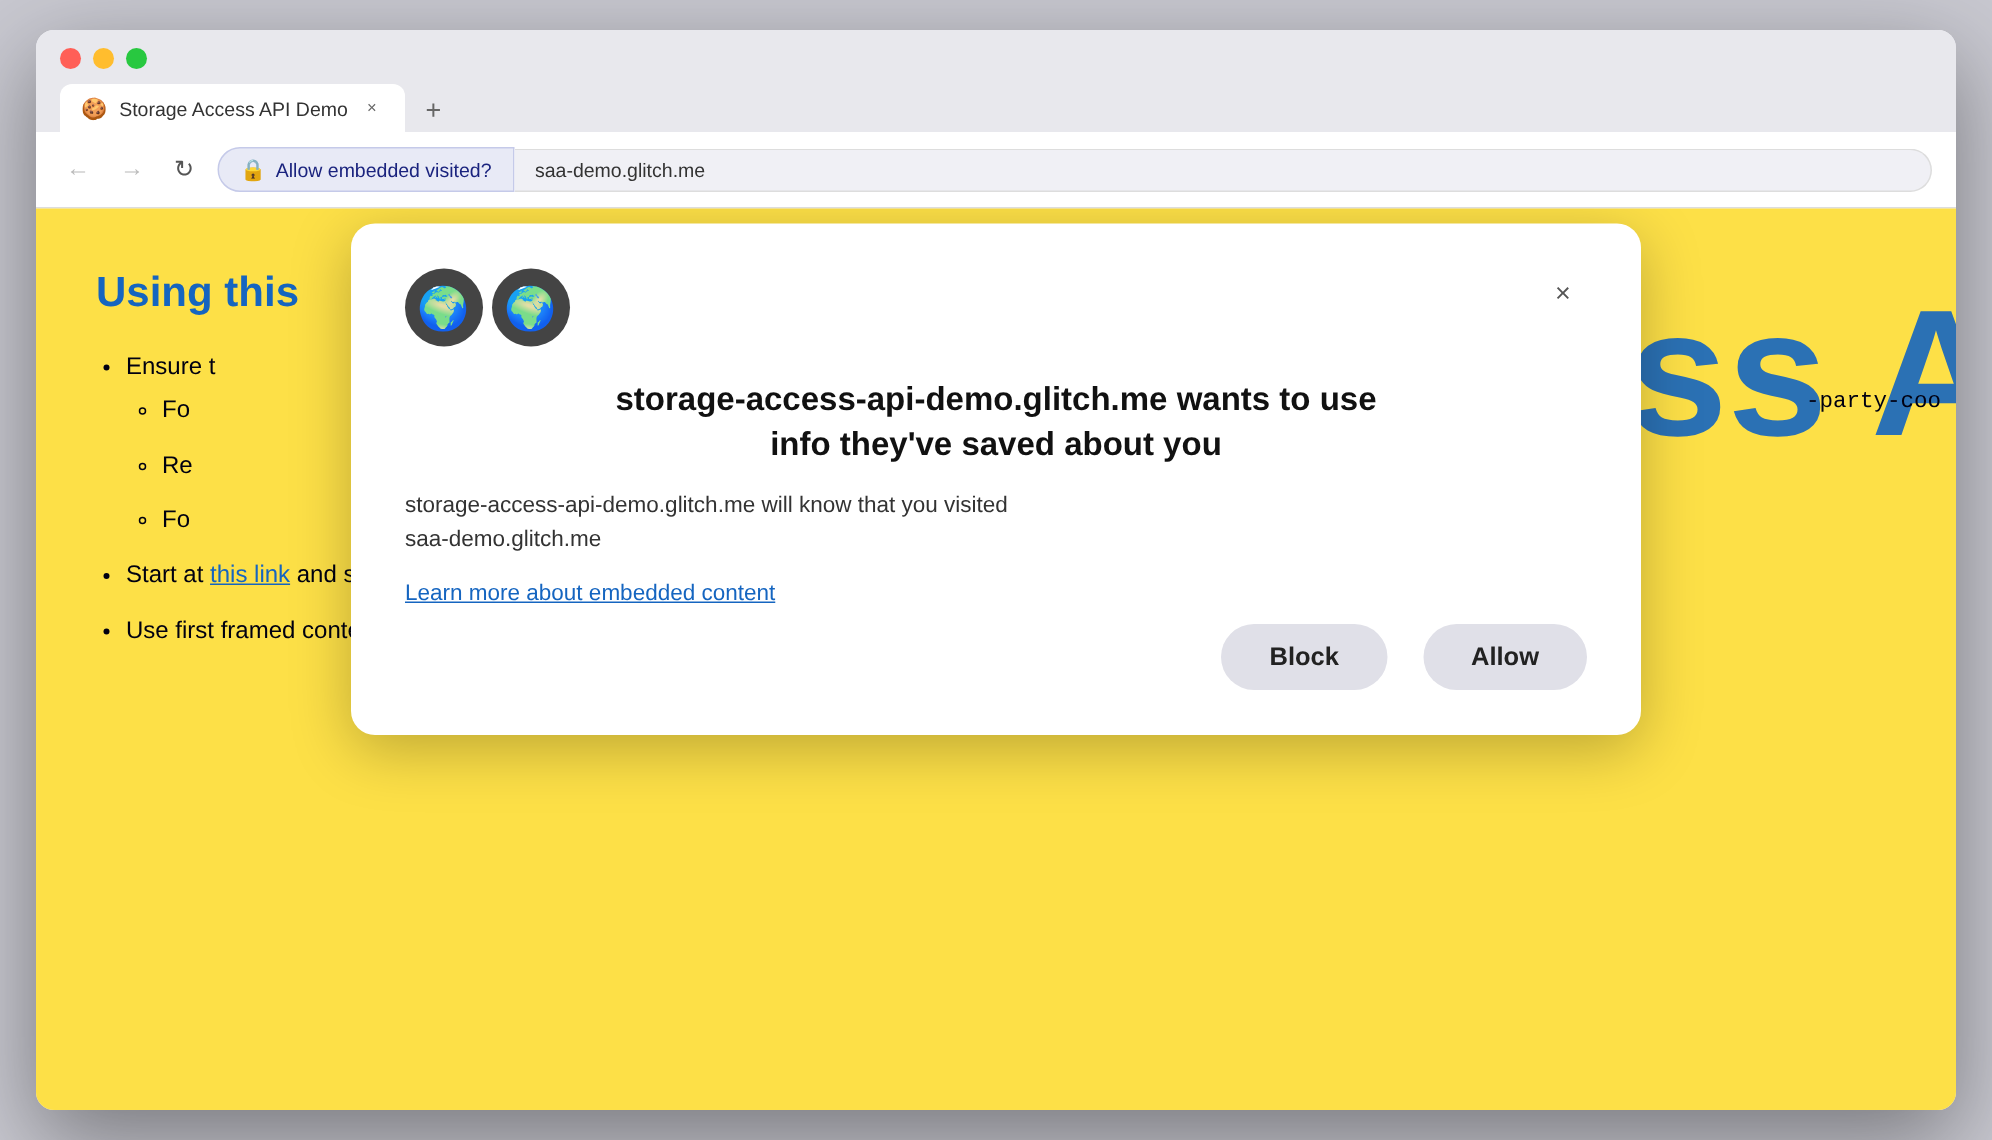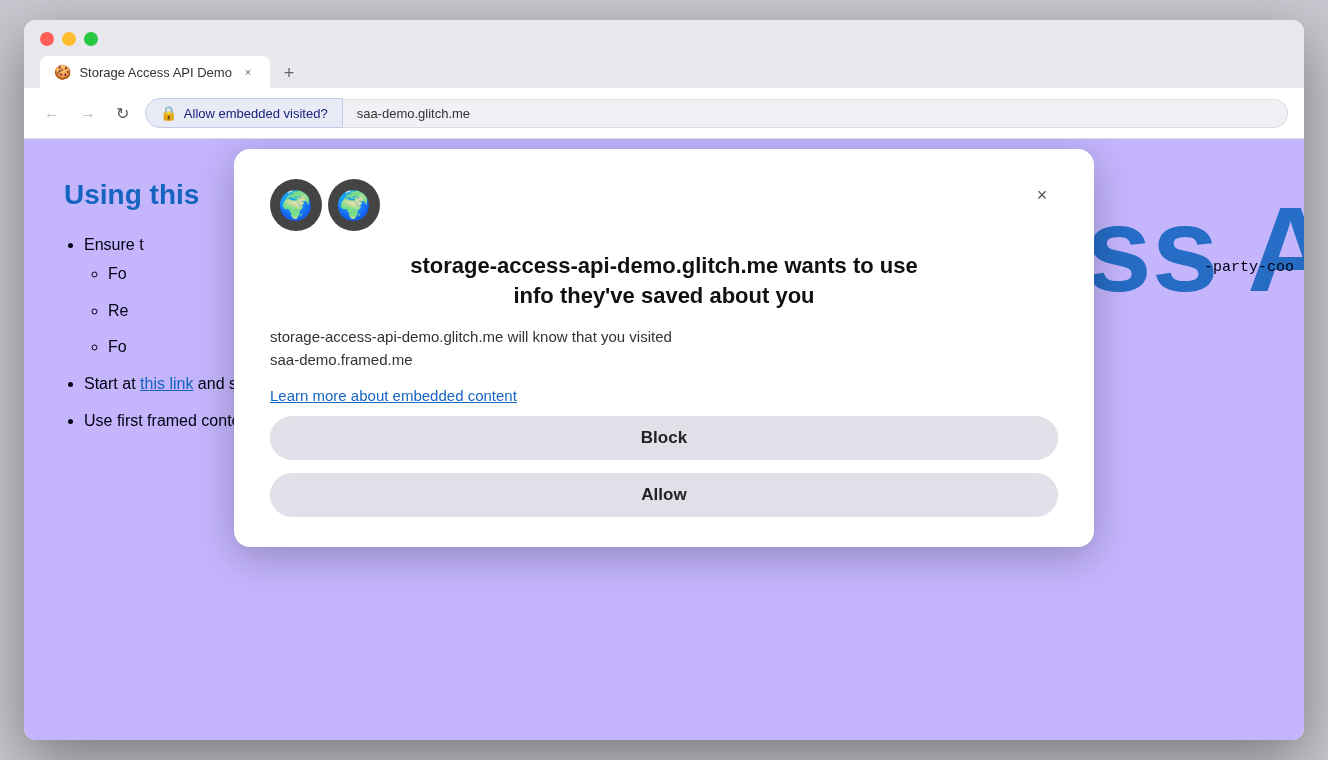--- a/index.html
+++ b/index.html
@@ -158,21 +158,21 @@
       border-radius: 0 20px 20px 0;
       padding: 6px 14px;
       font-size: 13px;
       color: #333;
       outline: none;
     }
 
     
     .page-content {
       flex: 1;
-      background: #c4b5fd;
+      background: #fde047;
       position: relative;
       overflow: hidden;
     }
 
     .page-bg-text {
       position: absolute;
       top: 50px;
       right: -30px;
       font-size: 120px;
       font-weight: 900;
@@ -295,22 +295,21 @@
       text-decoration: underline;
       font-size: 15px;
       cursor: pointer;
       display: inline-block;
       margin-bottom: 12px;
     }
 
     .dialog-buttons {
       display: flex;
       justify-content: flex-end;
-      gap: 13px;
-      flex-direction: column;
+      gap: 24px;
     }
 
     .btn-dialog {
       padding: 12px 32px;
       border-radius: 30px;
       border: none;
       font-size: 17px;
       font-weight: 600;
       cursor: pointer;
       background: #e0e0e8;
@@ -381,21 +380,21 @@
         <div class="dialog-header">
           <div class="dialog-icons">
             <div class="globe-icon">🌍</div>
             <div class="globe-icon">🌍</div>
           </div>
           <button class="dialog-close">×</button>
         </div>
         <div class="dialog-title" style="white-space: pre-line;">storage-access-api-demo.glitch.me wants to use
 info they've saved about you</div>
         <div class="dialog-body" style="white-space: pre-line;">storage-access-api-demo.glitch.me will know that you visited
-saa-demo.framed.me</div>
+saa-demo.glitch.me</div>
         <a class="dialog-link">Learn more about embedded content</a>
         <div class="dialog-buttons">
           <button class="btn-dialog">Block</button>
           <button class="btn-dialog">Allow</button>
         </div>
       </div>
     </div>
   </div>
 
 </div>

